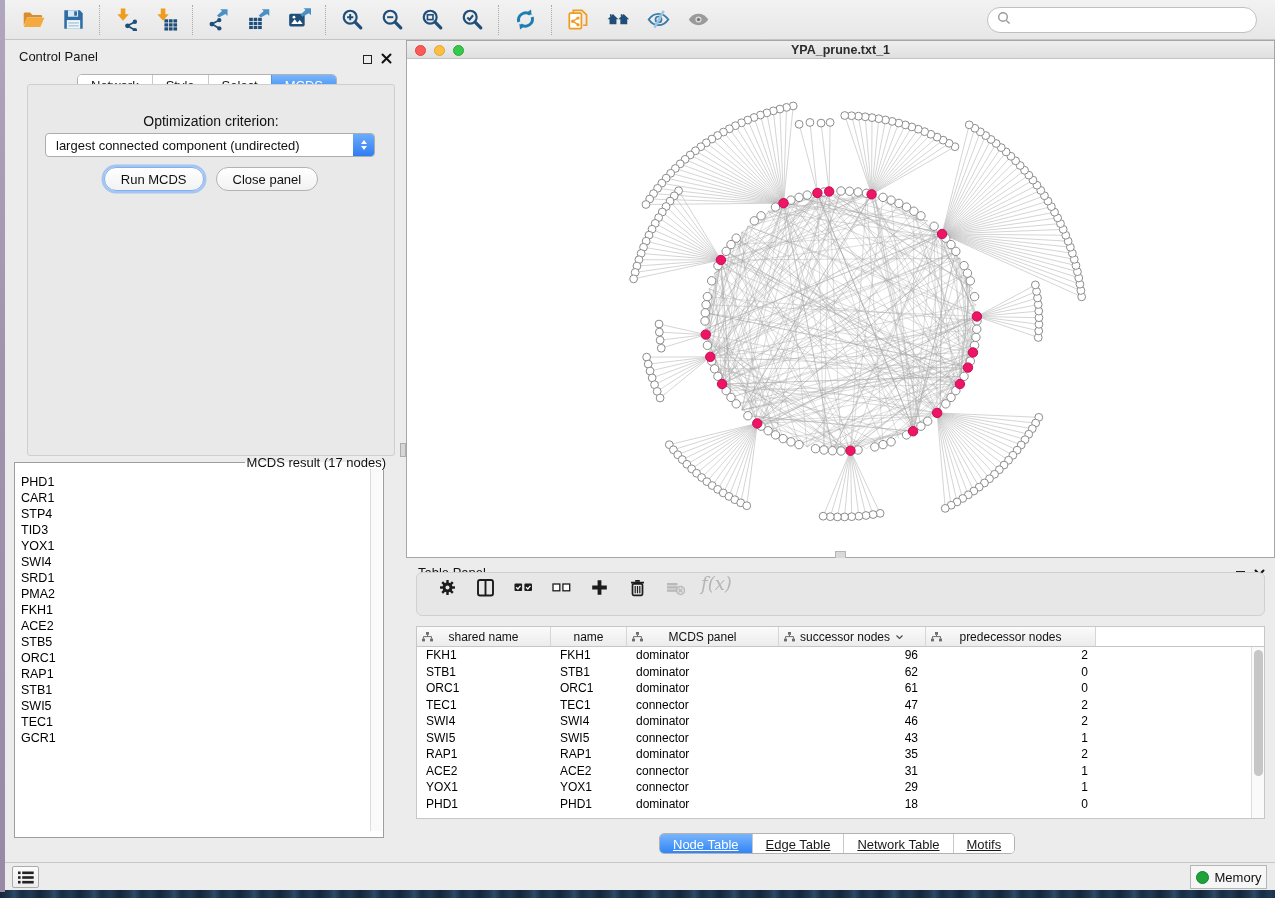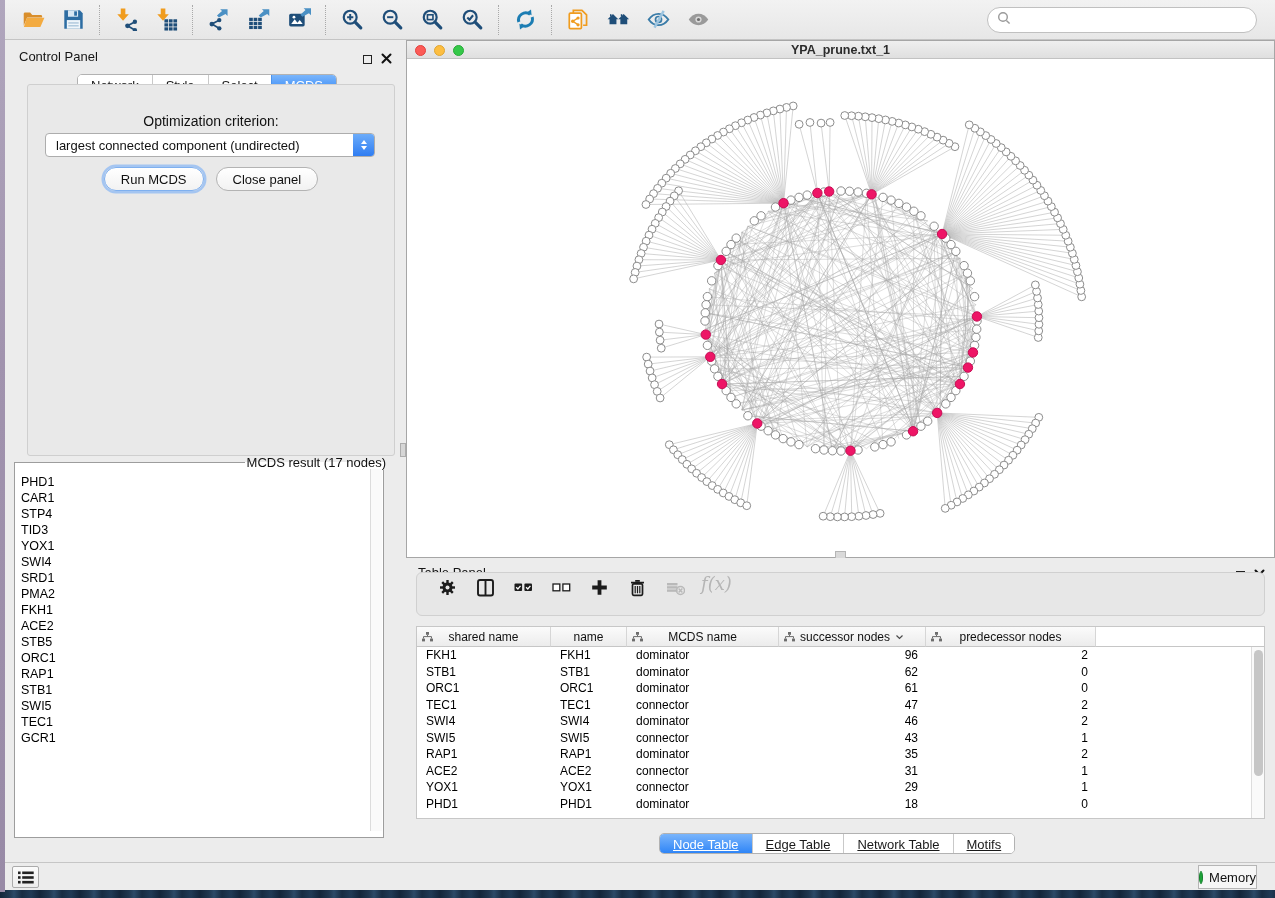--- a/index.html
+++ b/index.html
@@ -83,21 +83,21 @@
   .tr { height:16.5px; }
   .td { font-size:12px; color:#000; line-height:16.5px; padding-left:9px; white-space:nowrap; overflow:hidden; }
   .td.num { text-align:right; padding-right:8px; padding-left:0; }
   .tbl-scroll { position:absolute; right:0; top:20px; width:13px; bottom:0; background:#fafafa; border-left:1px solid #ddd; }
   .tbl-thumb { position:absolute; left:2px; top:3px; width:9px; height:126px; background:#c6c6c6; border-radius:5px; }
   .tbl-tabs { position:absolute; left:253px; top:275px; display:flex; border:1px solid #b2b2b2; border-radius:5px; overflow:hidden; background:#fff; height:21px; }
 
   
   #status-bar { position:absolute; left:0; top:862px; width:1270px; height:28px; background:#ececec; border-top:1px solid #c6c6c6; }
   #status-list-btn { position:absolute; left:7px; top:3px; width:27px; height:22px; background:linear-gradient(#fbfbfb,#ededed); border:1px solid #ababab; border-radius:2px; display:flex; align-items:center; justify-content:center; }
-  #memory-btn { position:absolute; right:18px; top:2px; width:59px; height:24px; background:#f6f6f6; border:1px solid #b5b5b5; display:flex; align-items:center; justify-content:center; gap:6px; font-size:13px; color:#111; }
+  #memory-btn { position:absolute; right:8px; top:2px; width:77px; height:24px; background:#f6f6f6; border:1px solid #b5b5b5; display:flex; align-items:center; justify-content:center; gap:6px; font-size:13px; color:#111; }
   .mem-dot { width:13px; height:13px; border-radius:50%; background:#1ea33a; border:1px solid #15802c; }
 </style>
 </head>
 <body>
 
 <div class="wallpaper-bottom"></div>
 <div class="left-strip"></div>
 
 <div id="app">
 
@@ -1153,21 +1153,21 @@
           </div>
           <div class="th">
             <svg class="colicon" width="11" height="10" viewBox="0 0 11 10">
               <path d="M5.5 3v1.6M1.5 6.5V4.6h8v1.9" stroke="#6d6d6d" fill="none" stroke-width="1"></path>
               <g fill="#6d6d6d">
                 <rect x="4" y="0" width="3" height="2.8"></rect>
                 <rect x="0" y="6.6" width="3" height="2.8"></rect>
                 <rect x="8" y="6.6" width="3" height="2.8"></rect>
               </g>
             </svg>
-            <span>MCDS name</span>
+            <span>MCDS panel</span>
           </div>
           <div class="th">
             <svg class="colicon" width="11" height="10" viewBox="0 0 11 10">
               <path d="M5.5 3v1.6M1.5 6.5V4.6h8v1.9" stroke="#6d6d6d" fill="none" stroke-width="1"></path>
               <g fill="#6d6d6d">
                 <rect x="4" y="0" width="3" height="2.8"></rect>
                 <rect x="0" y="6.6" width="3" height="2.8"></rect>
                 <rect x="8" y="6.6" width="3" height="2.8"></rect>
               </g>
             </svg>

